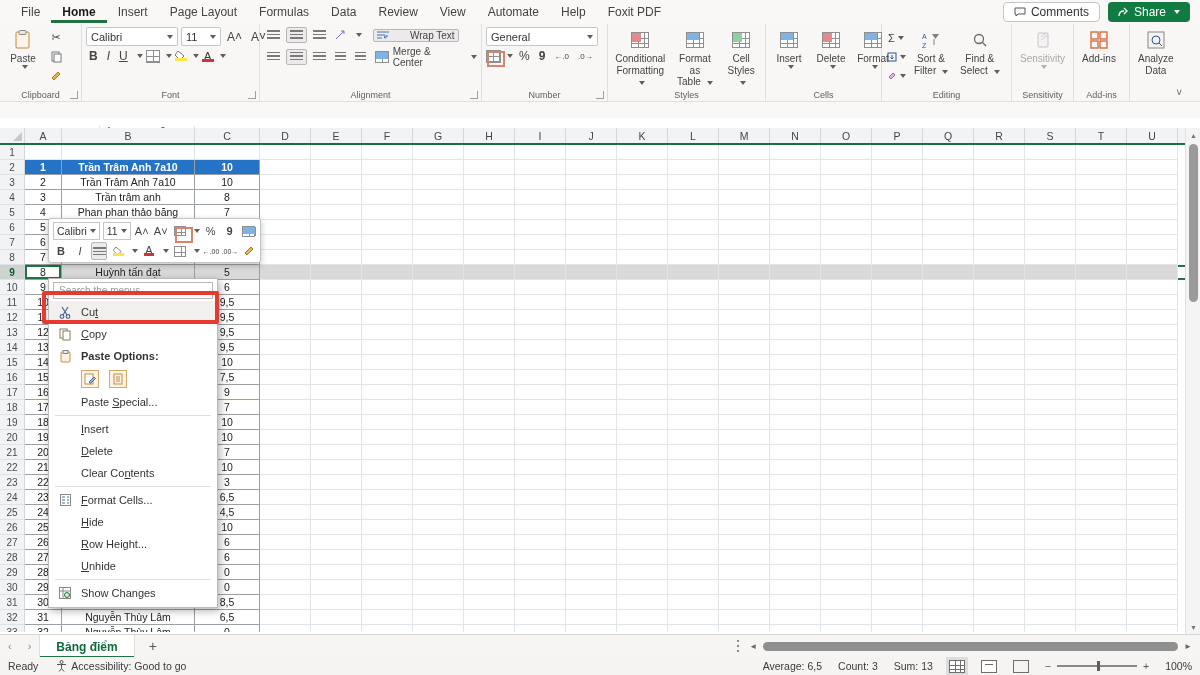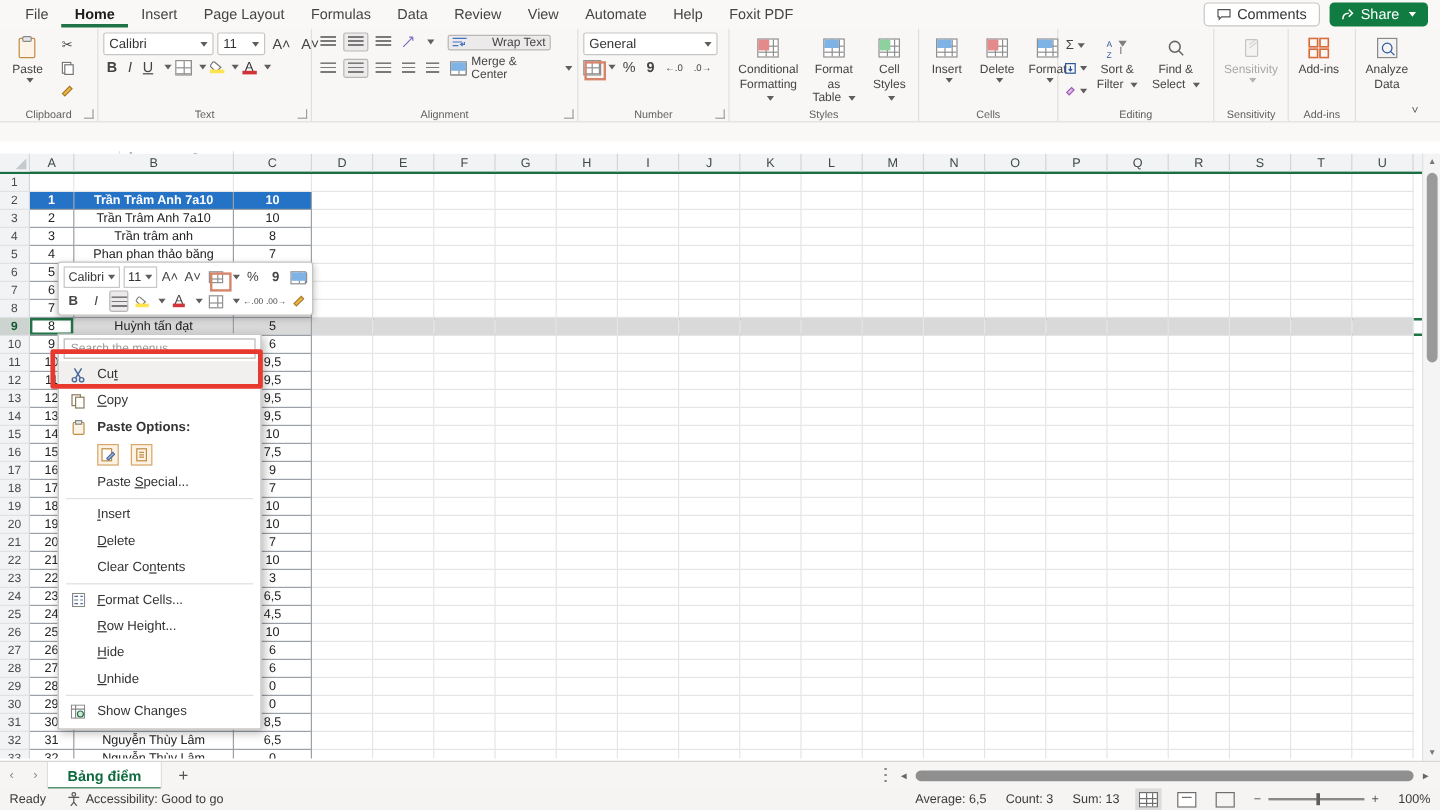--- a/index.html
+++ b/index.html
@@ -211,21 +211,21 @@
               <span class="swatch" style="background:#ffe34d"></span>
             </span>
             <span class="tri"></span>
           <span style="display:flex;flex-direction:column;align-items:center;font-size:11px;line-height:10px">
               <span>A</span>
               <span class="swatch" style="background:#d13438"></span>
             </span>
             <span class="tri"></span>
         </div>
       </div>
-      <span class="rgroup-label">Text</span>
+      <span class="rgroup-label">Font</span>
       <span class="launcher"></span>
     </div>
 
     <div class="rgroup" style="width:222px">
       <div class="fila">
         <div class="frow">
           <span class="tglyph"><span class="alignic"></span></span>
           <span class="tglyph boxed"><span class="alignic"></span></span>
           <span class="tglyph"><span class="alignic"></span></span>
           <span class="tglyph"><svg width="12" height="12" viewBox="0 0 12 12">
@@ -1373,25 +1373,25 @@
           <span class="micon">
             <svg width="11" height="12" viewBox="0 0 11 12">
               <rect x="0.5" y="0.5" width="10" height="11" fill="#fff" stroke="#888"></rect>
               <path d="M2 3h3M2 6h3M2 9h3M7 3h2M7 6h2M7 9h2" stroke="#4a6a9a"></path>
             </svg>
           </span>
           <span><u>F</u>ormat Cells...</span>
         </div>
         <div class="mitem">
           <span class="micon"></span>
-          <span><u>R</u>ow Height...</span>
+          <span><u>H</u>ide</span>
         </div>
         <div class="mitem">
           <span class="micon"></span>
-          <span><u>H</u>ide</span>
+          <span><u>R</u>ow Height...</span>
         </div>
         <div class="mitem">
           <span class="micon"></span>
           <span><u>U</u>nhide</span>
         </div>
         <div class="msep"></div>
         <div class="mitem">
           <span class="micon">
             <svg width="12" height="12" viewBox="0 0 12 12">
               <rect x="0.5" y="0.5" width="11" height="11" fill="#fff" stroke="#888"></rect>

